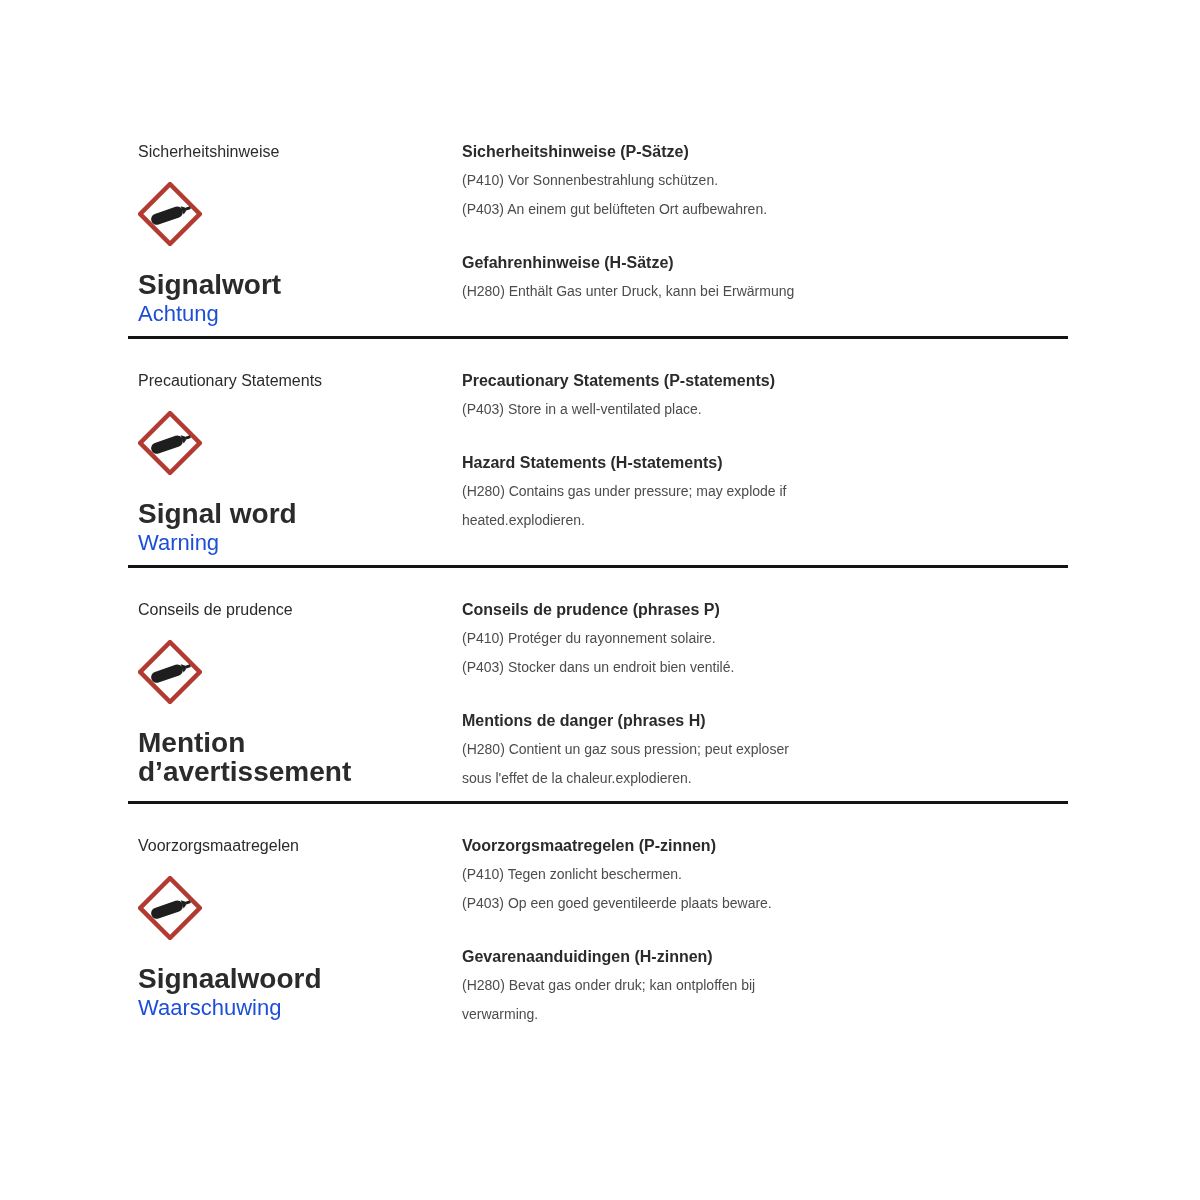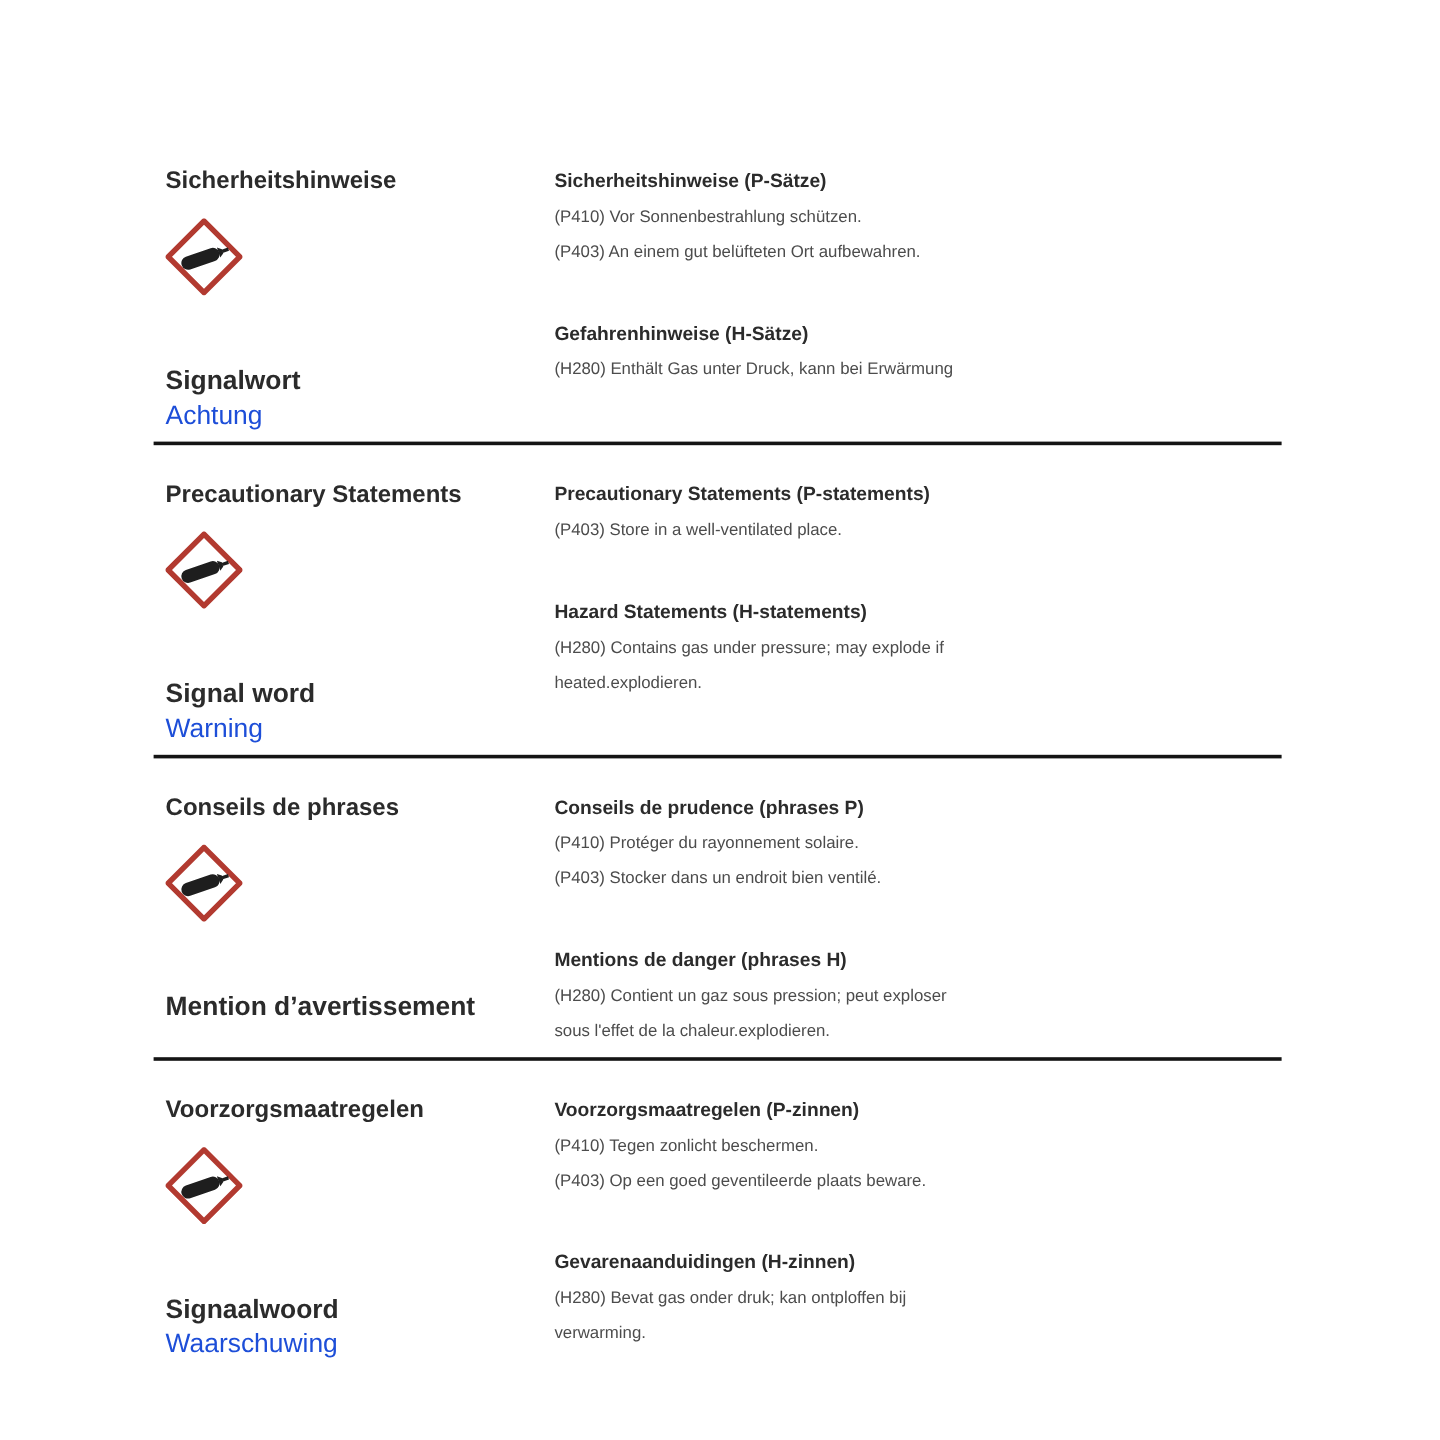--- a/index.html
+++ b/index.html
@@ -3,30 +3,30 @@
 <meta charset="utf-8">
 <style>
   * { margin:0; padding:0; box-sizing:border-box; }
   html,body { width:1200px; height:1200px; background:#ffffff; overflow:hidden; }
   body { position:relative; font-family:"Liberation Sans", sans-serif; }
 
   .sheet { position:absolute; left:128px; top:137px; width:940px; }
 
   .sec { display:grid; grid-template-columns:324px 1fr; padding-left:10px; }
 
-  .sec-title { font-size:20px; line-height:29px; font-weight:700; color:#2b2b2b; }
+  .sec-title { font-size:16px; line-height:29px; font-weight:400; color:#2b2b2b; }
 
   .pictogram { margin-top:16px; width:64px; height:64px; }
   .pictogram svg { display:block; overflow:visible; }
 
-  .sig-label { margin-top:56px; font-size:22px; line-height:29px; font-weight:700; color:#2b2b2b; }
+  .sig-label { margin-top:24px; font-size:28px; line-height:29px; font-weight:700; color:#2b2b2b; }
   .sig-value { font-size:22px; line-height:29px; color:#1d4ed8; }
 
   .para-heading { font-size:16px; line-height:29px; font-weight:700; color:#2b2b2b; }
-  .para-heading.h { margin-top:40px; }
+  .para-heading.h { margin-top:24px; }
   .para-line { font-size:14px; line-height:29px; color:#4c4c4c; }
 
   hr.divider { border:none; height:3px; background:#141414; margin-top:8px; margin-bottom:27px; }
 </style>
 </head>
 <body>
 
 <svg width="0" height="0" style="position:absolute" aria-hidden="true">
   <defs>
     <symbol id="ghs04" viewBox="0 0 64 64">
@@ -79,21 +79,21 @@
       <div class="para-line">(P403) Store in a well-ventilated place.</div>
       <div class="para-heading h">Hazard Statements (H-statements)</div>
       <div class="para-line">(H280) Contains gas under pressure; may explode if</div>
       <div class="para-line">heated.explodieren.</div>
     </div>
   </div>
   <hr class="divider">
 
   <div class="sec">
     <div class="col-left">
-      <div class="sec-title">Conseils de phrases</div>
+      <div class="sec-title">Conseils de prudence</div>
       <div class="pictogram">
         <svg width="64" height="64" viewBox="0 0 64 64">
             <use href="#ghs04"></use>
           </svg>
       </div>
       <div class="sig-label">Mention d’avertissement</div>
     </div>
     <div class="col-right">
       <div class="para-heading">Conseils de prudence (phrases P)</div>
       <div class="para-line">(P410) Protéger du rayonnement solaire.</div>

